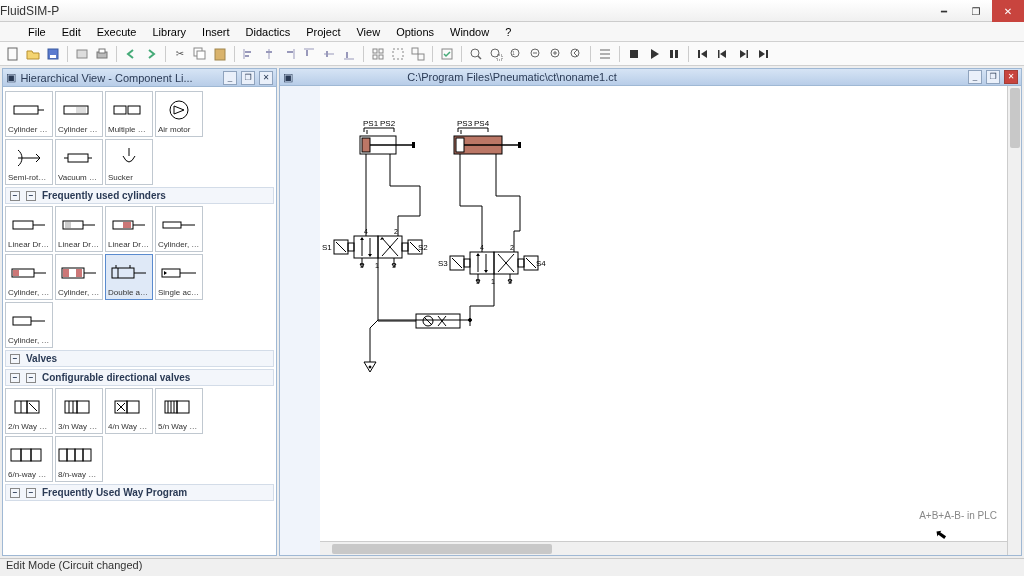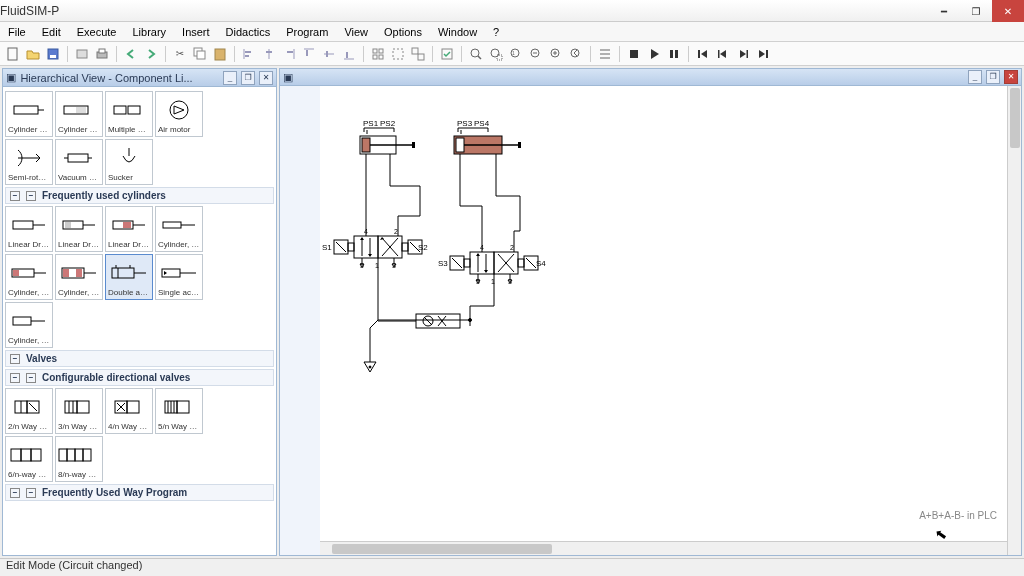--- a/index.html
+++ b/index.html
@@ -1,21 +1,21 @@
 <!DOCTYPE html>
 <html><head>
 <meta charset="utf-8">
 <style>
   * { box-sizing: border-box; margin: 0; padding: 0; font-family: "Segoe UI", Tahoma, sans-serif; }
   html, body { width: 1024px; height: 576px; overflow: hidden; background: #fff; }
   .titlebar { height: 22px; background: linear-gradient(#fff,#f0f0f0); border-bottom: 1px solid #ccc; display:flex; align-items:center; justify-content:flex-start; position:relative; font-size:12px; color:#333; }
   .titlebar .win-controls { position:absolute; right:0; top:0; display:flex; height:22px; }
   .win-btn { width:32px; height:22px; display:flex; align-items:center; justify-content:center; font-size:10px; color:#333; }
   .win-btn.close { background:#c8443e; color:#fff; }
-  .menubar { height:20px; background:#f7f7f7; border-bottom:1px solid #d0d0d0; display:flex; align-items:center; padding:0 0; font-size:11px; }
+  .menubar { height:20px; background:#f7f7f7; border-bottom:1px solid #d0d0d0; display:flex; align-items:center; padding:0 20px; font-size:11px; }
   .menubar span { padding:2px 8px; cursor:default; }
   .toolbar { height:24px; background:#fafafa; border-bottom:1px solid #d0d0d0; display:flex; align-items:center; padding:2px 4px; gap:2px; }
   .tb { width:18px; height:18px; border:1px solid transparent; display:flex; align-items:center; justify-content:center; font-size:10px; color:#555; }
   .tb-sep { width:1px; height:16px; background:#ccc; margin:0 3px; }
   .workspace { display:flex; height: calc(100% - 22px - 20px - 24px - 18px); background:#eee; }
   .panel { background:#f0f4fb; border:1px solid #9fb8d4; display:flex; flex-direction:column; }
   .panel-titlebar { height:18px; background:linear-gradient(#d6e4f5,#b8cde8); border-bottom:1px solid #9fb8d4; display:flex; align-items:center; font-size:11px; color:#2a3a55; padding:0 3px; gap:4px; }
   .panel-titlebar .spacer { flex:1; }
   .panel-small-btn { width:14px; height:14px; border:1px solid #8fa3bd; background:#eaf0fa; font-size:8px; line-height:1; display:flex; align-items:center; justify-content:center; }
   .panel-small-btn.close-red { background:#c8443e; border-color:#a23c36; color:#fff; }
@@ -54,21 +54,21 @@
   </div>
 </div>
 
 <div class="menubar">
   <span>File</span>
   <span>Edit</span>
   <span>Execute</span>
   <span>Library</span>
   <span>Insert</span>
   <span>Didactics</span>
-  <span>Program</span>
+  <span>Project</span>
   <span>View</span>
   <span>Options</span>
   <span>Window</span>
   <span>?</span>
 </div>
 
 <div class="toolbar">
   <div class="tb">
       <svg width="14" height="14">
         <rect x="2" y="1" width="9" height="12" fill="none" stroke="#666"></rect>
@@ -545,20 +545,21 @@
           <span class="tree-icon">−</span>
           <span>Frequently Used Way Program</span>
         </div>
     </div>
   </div>
 
   <div class="panel doc-panel">
     <div class="panel-titlebar">
       <span>▣</span>
       <span class="spacer"></span>
+      <span style="position:absolute; left:50%; transform:translateX(-50%);">C:\Program Files\Pneumatic\ct\noname1.ct</span>
       <div class="panel-small-btn">_</div>
       <div class="panel-small-btn">❐</div>
       <div class="panel-small-btn close-red">✕</div>
     </div>
     <div class="doc-inner">
       <div class="doc-main">
         <div class="doc-body">
           <div class="canvas">
             <svg width="700" height="430" style="position:absolute; left:0; top:0;">
 

